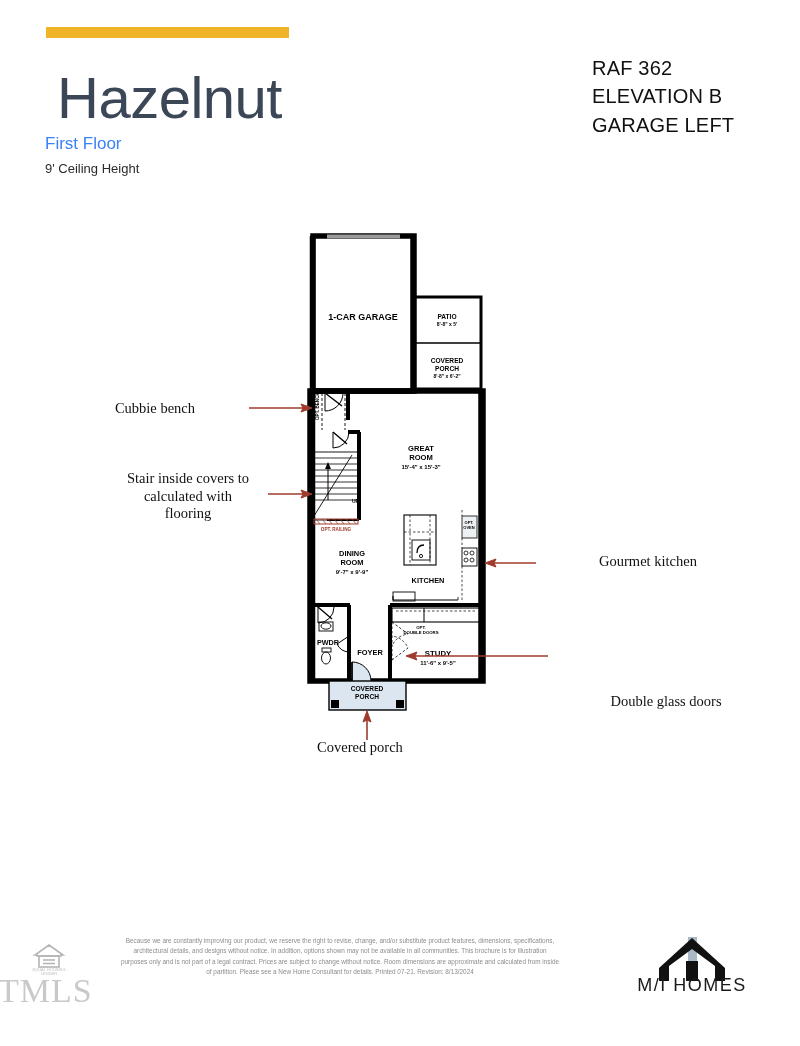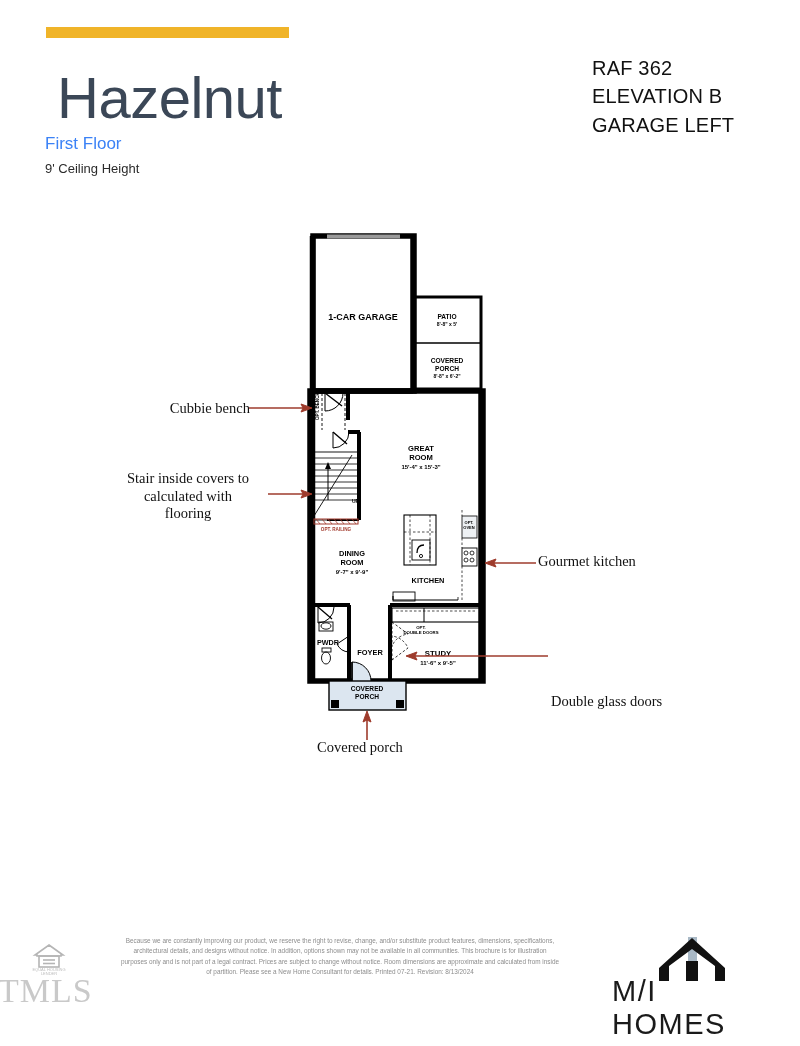--- a/index.html
+++ b/index.html
@@ -14,30 +14,30 @@
   #floor-label{position:absolute;left:45px;top:134px;font-size:17px;color:#3b82f6;font-weight:400;}
   #ceiling-label{position:absolute;left:45px;top:161px;font-size:13px;color:#2b2b2b;}
   #plan-code{position:absolute;left:592px;top:54px;font-size:20px;color:#111;line-height:1.42;letter-spacing:.2px;}
   #plan-code div{white-space:nowrap;}
 
   
   #floorplan{position:absolute;left:0;top:0;width:800px;height:800px;}
 
   
   .anno{position:absolute;font-family:"Liberation Serif", serif;font-size:14.5px;color:#111;line-height:1.22;}
-  .anno.right{text-align:left;}
+  .anno.right{text-align:center;}
   .anno.center{text-align:center;}
-  .anno.leftalign{text-align:right;}
+  .anno.leftalign{text-align:center;}
 
   
   #footer-text{position:absolute;left:120px;top:936px;width:440px;font-size:6.4px;color:#8d8d8d;text-align:center;line-height:1.62;}
   #ehl-logo{position:absolute;left:30px;top:941px;width:38px;height:34px;}
   #tmls-mark{position:absolute;left:-2px;top:972px;font-size:34px;color:#c9c9c9;font-family:"Liberation Serif", serif;letter-spacing:1px;}
   #mi-logo{position:absolute;left:612px;top:925px;width:160px;height:76px;}
-  #mi-wordmark{position:absolute;left:612px;top:975px;width:160px;text-align:left;font-size:29px;color:#1a1a1a;letter-spacing:1.5px;}
+  #mi-wordmark{position:absolute;left:612px;top:975px;width:160px;text-align:center;font-size:18px;color:#1a1a1a;letter-spacing:1.5px;}
   .room-lbl{font-family:"Liberation Sans",sans-serif;font-weight:bold;}
 </style>
 </head>
 <body>
 
 <div id="accent-bar"></div>
 <div id="plan-title">Hazelnut</div>
 <div id="floor-label">First Floor</div>
 <div id="ceiling-label">9' Ceiling Height</div>
 <div id="plan-code">

